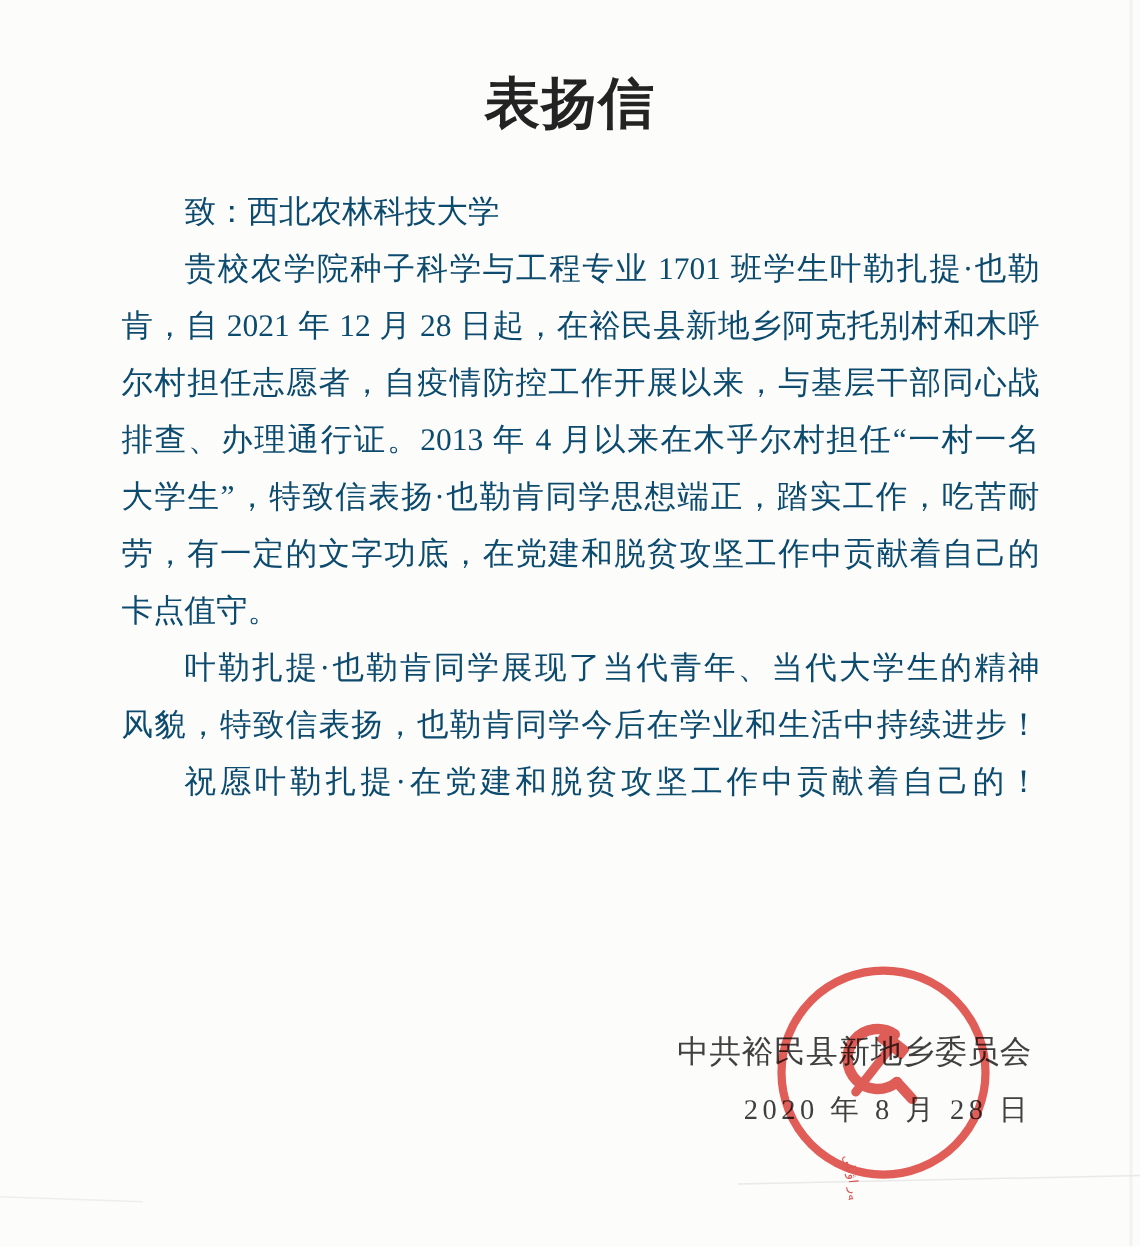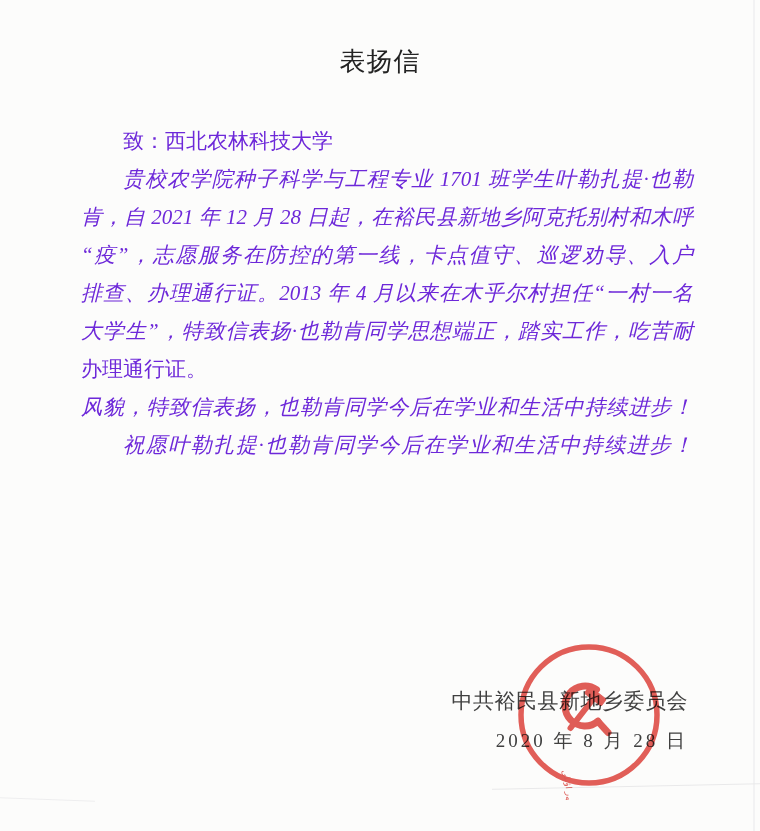--- a/index.html
+++ b/index.html
@@ -23,36 +23,35 @@
     position: absolute; left: 492px; top: 786px; width: 268px; height: 1px;
     background: #e9e9ea; transform: rotate(-1.2deg);
   }
   .crease-2 {
     position: absolute; left: 0px; top: 799px; width: 95px; height: 1px;
     background: #eeeeef; transform: rotate(2deg);
   }
   .title {
     position: absolute; top: 44px; left: 0; width: 100%;
     text-align: center;
-    font-size: 26px; font-weight: normal; color: #232323;
+    font-size: 37px; font-weight: bold; color: #232323;
     letter-spacing: 1px;
   }
   .body-text {
     position: absolute; left: 81px; top: 122px; width: 612px;
-    color: #6d28d9;
+    color: #0c4a6e;
     font-size: 21px;
   }
   .line {
     height: 38px; line-height: 38px;
     white-space: nowrap;
   }
   .line.j {
     text-align: justify;
     text-align-last: justify;
-    font-style: italic;
     -moz-text-align-last: justify;
   }
   .line.ind { padding-left: 42px; }
   .sig-block {
     position: absolute; top: 689px; right: 72px;
     text-align: right; color: #404040;
   }
   .sig-org { font-size: 21px; letter-spacing: 0.5px; line-height: 24px; }
   .sig-date { margin-top: 16px; font-size: 19px; letter-spacing: 3px; line-height: 24px; }
   .seal {
@@ -72,26 +71,28 @@
   <div class="edge-right"></div>
   <div class="crease-1"></div>
   <div class="crease-2"></div>
 
   <div class="title"><span>表扬信</span></div>
 
   <div class="body-text">
     <div class="line ind">致：西北农林科技大学</div>
     <div class="line ind j">贵校农学院种子科学与工程专业 1701 班学生叶勒扎提·也勒</div>
     <div class="line j">肯，自 2021 年 12 月 28 日起，在裕民县新地乡阿克托别村和木呼</div>
-    <div class="line j">“疫”，志愿服务在防控的第一线，卡点值守、巡逻劝导、入户</div>
+    <div class="line j">尔村担任志愿者，自疫情防控工作开展以来，与基层干部同心战</div>
     <div class="line j">排查、办理通行证。2013 年 4 月以来在木乎尔村担任“一村一名</div>
     <div class="line j">大学生”，特致信表扬·也勒肯同学思想端正，踏实工作，吃苦耐</div>
-    <div class="line">办理通行证。</div>
+    <div class="line j">劳，有一定的文字功底，在党建和脱贫攻坚工作中贡献着自己的</div>
+    <div class="line">卡点值守。</div>
+    <div class="line ind j">叶勒扎提·也勒肯同学展现了当代青年、当代大学生的精神</div>
     <div class="line j">风貌，特致信表扬，也勒肯同学今后在学业和生活中持续进步！</div>
-    <div class="line ind j">祝愿叶勒扎提·也勒肯同学今后在学业和生活中持续进步！</div>
+    <div class="line ind j">祝愿叶勒扎提·在党建和脱贫攻坚工作中贡献着自己的！</div>
   </div>
 
   <div class="sig-block">
     <div class="sig-org">中共裕民县新地乡委员会</div>
     <div class="sig-date">2020 年 8 月 28 日</div>
   </div>
 
   <svg class="seal" viewBox="0 0 170 170" aria-hidden="true">
     <defs>
       <path id="sealArc" d="M 46.1 123.9 A 55 55 0 1 1 45.9 123.7" fill="none"></path>

